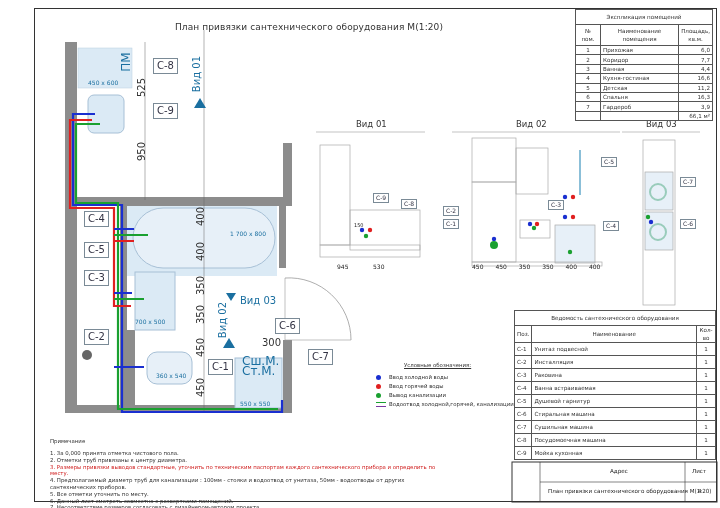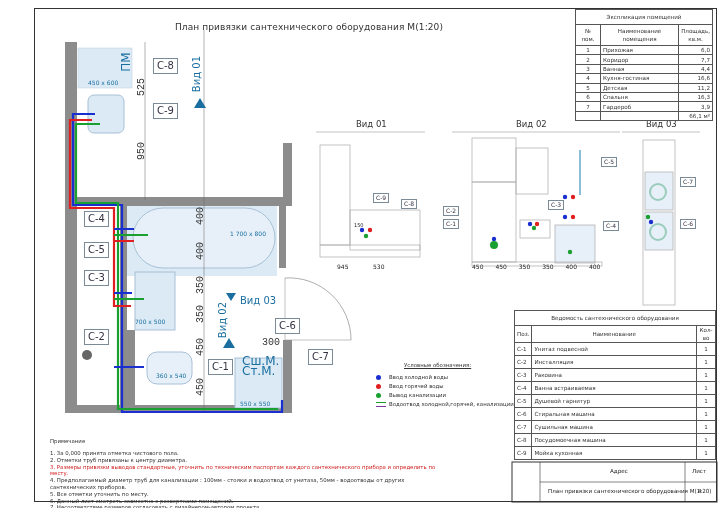--- a/index.html
+++ b/index.html
@@ -4,21 +4,21 @@
 <style>
   html,body{margin:0;padding:0;background:#fff;}
   body{width:720px;height:508px;position:relative;overflow:hidden;font-family:"DejaVu Sans",sans-serif;color:#222;}
   .frame{position:absolute;left:34px;top:8px;width:683px;height:494px;border:1px solid #333;box-sizing:border-box;}
   .abs{position:absolute;}
   .title{position:absolute;left:175px;top:22px;font-size:9px;color:#333;letter-spacing:0.1px;}
   table.t{border-collapse:collapse;position:absolute;font-size:5.6px;color:#333;}
   table.t td{border:1px solid #555;padding:0 2px;height:8.4px;line-height:8px;}
   .tag{position:absolute;background:#fff;border:1px solid #7a8a96;font-size:10px;color:#334;padding:0 3px;line-height:14px;}
   .tag.s{font-size:6px;line-height:8px;padding:0 2px;}
-  .dim{position:absolute;font-size:10px;color:#333;font-family:Liberation Mono, monospace;}
+  .dim{position:absolute;font-size:10px;color:#333;}
   .vtext{writing-mode:vertical-rl;transform:rotate(180deg);}
   .view-title{position:absolute;font-size:8.5px;color:#333;}
   .note{position:absolute;left:50px;font-size:5.4px;line-height:6.8px;color:#333;}
   .note .red{color:#d02020;}
   .legend{position:absolute;font-size:5.4px;color:#333;}
   .dot{display:inline-block;width:5px;height:5px;border-radius:50%;margin-right:8px;vertical-align:middle;}
   .blue-lbl{color:#1a6fa0;}
 </style>
 </head>
 <body>

